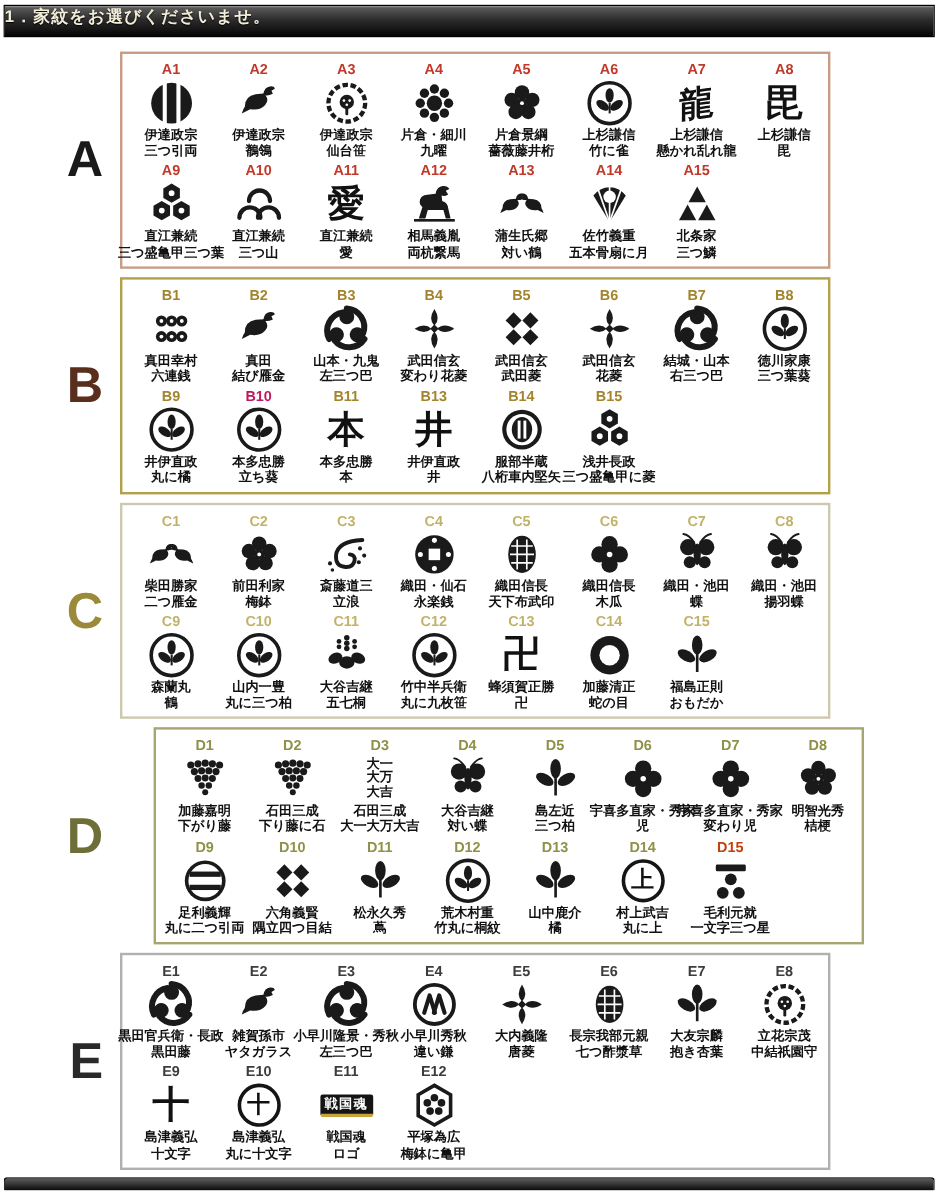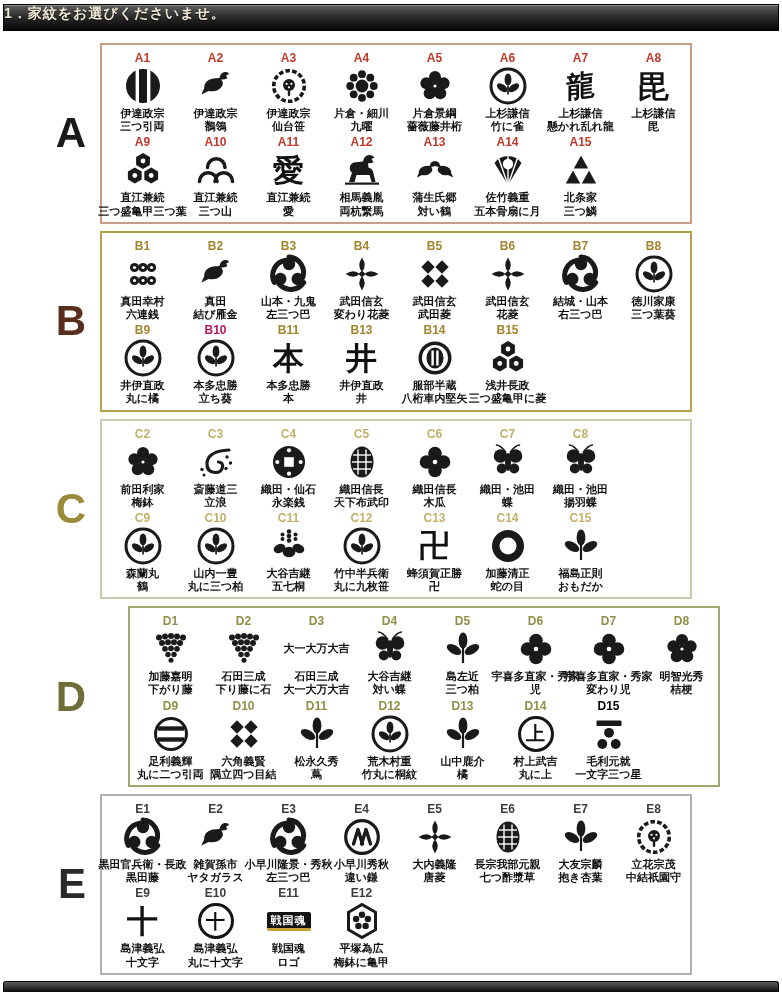--- a/index.html
+++ b/index.html
@@ -35,21 +35,21 @@
   svg.mon{width:40px;height:40px;fill:#1a1a1a;}
   .nm{font-size:11px;font-weight:bold;color:#111;text-align:center;line-height:1.2;white-space:nowrap;}
   .nm span{display:block;}
   .mon-kanji{font-size:31px;font-weight:bold;font-family:"DejaVu Sans",sans-serif;line-height:1;color:#111;}
   .mon-kanji.script{transform:rotate(-8deg) skewX(-8deg);font-size:29px;}
   .mon-ring{
     width:36px;height:36px;box-sizing:border-box;border:3.5px solid #151515;border-radius:50%;
     display:flex;align-items:center;justify-content:center;
     font-size:19px;font-weight:bold;color:#111;line-height:1;
   }
-  .mon-lines{display:flex;flex-direction:row;line-height:1.05;font-weight:bold;font-size:11px;color:#111;text-align:center;}
+  .mon-lines{display:flex;flex-direction:column;line-height:1.05;font-weight:bold;font-size:11px;color:#111;text-align:center;}
   .mon-logo{
     background:#141414;color:#fff;font-weight:bold;font-size:11px;line-height:1;
     padding:3px 4px 2px;border-radius:2px;letter-spacing:1px;border-bottom:3px solid #c9a23a;
   }
   .footer-bar{
     margin:6px 3px 0 3px;height:10px;border-radius:3px 3px 0 0;
     background:linear-gradient(#5d5d5d,#0a0a0a);border:1px solid #000;border-bottom:none;
   }
 </style>
 </head>
@@ -678,20 +678,32 @@
             </div>
           </div>
         </div>
       </div>
     </div>
     <div class="section">
       <div class="letter" style="color: rgb(154, 138, 58);">C</div>
       <div class="box" style="border-color: rgb(205, 201, 174);">
         <div class="row">
           <div class="cell">
+            <div class="code" style="color:#c2b269">C1</div>
+            <div class="icon">
+              <svg class="mon" viewBox="0 0 40 40">
+                <use href="#sy-birds2"></use>
+              </svg>
+            </div>
+            <div class="nm">
+              <span>柴田勝家</span>
+              <span>二つ雁金</span>
+            </div>
+          </div>
+          <div class="cell">
             <div class="code" style="color:#c2b269">C2</div>
             <div class="icon">
               <svg class="mon" viewBox="0 0 40 40">
                 <use href="#sy-flower5"></use>
               </svg>
             </div>
             <div class="nm">
               <span>前田利家</span>
               <span>梅鉢</span>
             </div>
@@ -1025,21 +1037,21 @@
               <span class="mon-ring">
                 <span>上</span>
               </span>
             </div>
             <div class="nm">
               <span>村上武吉</span>
               <span>丸に上</span>
             </div>
           </div>
           <div class="cell">
-            <div class="code" style="color:#000000">D15</div>
+            <div class="code" style="color:#c2410c">D15</div>
             <div class="icon">
               <svg class="mon" viewBox="0 0 40 40">
                 <use href="#sy-starbar"></use>
               </svg>
             </div>
             <div class="nm">
               <span>毛利元就</span>
               <span>一文字三つ星</span>
             </div>
           </div>

